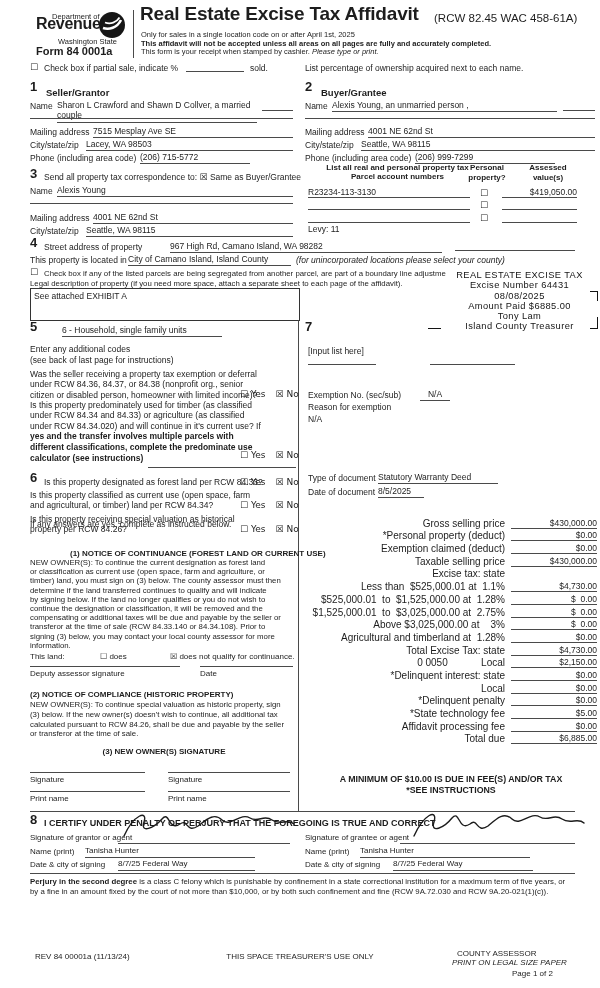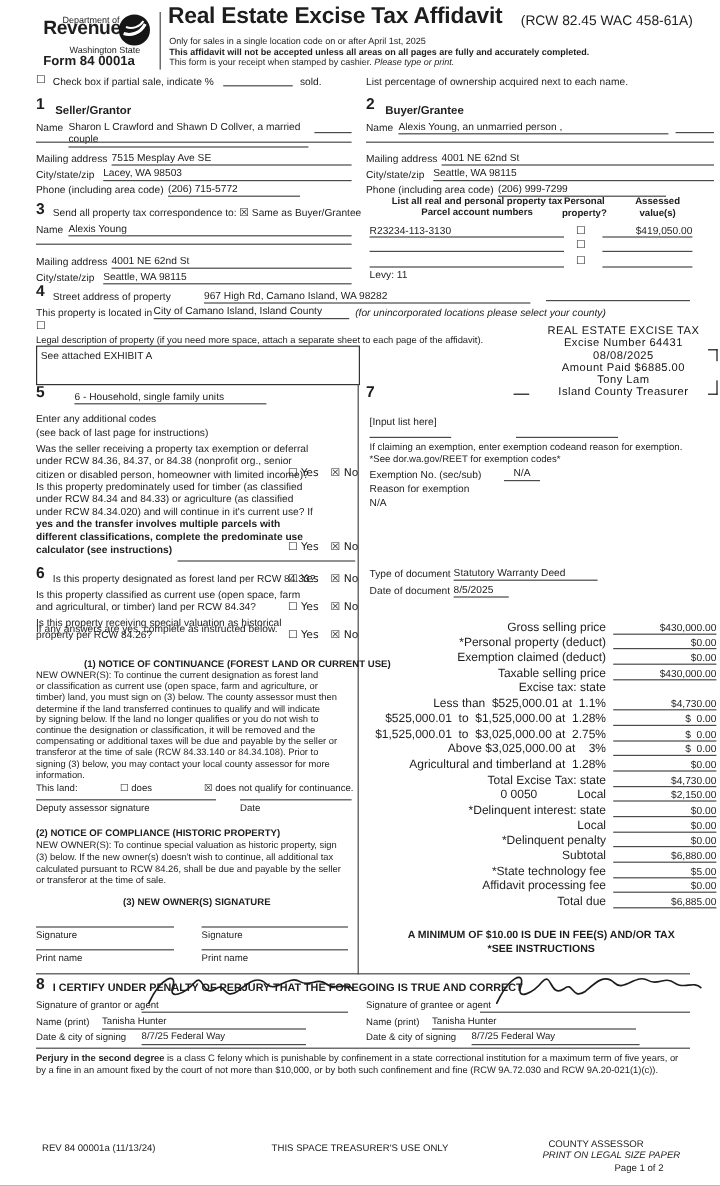--- a/index.html
+++ b/index.html
@@ -123,20 +123,21 @@
   <div class="t" style="left:308px;top:224px;">Levy: 11</div>
 
   <div class="t num" style="left:30px;top:238px;">4</div>
   <div class="t" style="left:44px;top:242px;">Street address of property</div>
   <div class="t val" style="left:170px;top:241px;width:272px;">967 High Rd, Camano Island, WA 98282</div>
   <div class="ln" style="left:455px;top:250px;width:120px;"></div>
   <div class="t" style="left:30px;top:255px;">This property is located in</div>
   <div class="t val" style="left:128px;top:254px;width:163px;">City of Camano Island, Island County</div>
   <div class="t i" style="left:296px;top:255px;">(for unincorporated locations please select your county)</div>
   <span class="t cbx" style="left:30px;top:267px;">☐</span>
+  <div class="t s78" style="left:44px;top:269px;white-space:pre;">Check box if any of the listed parcels are being segregated from another parcel, are part of a boundary line adjustme</div>
   <div class="t s78" style="left:30px;top:279px;white-space:pre;">Legal description of property (if you need more space, attach a separate sheet to each page of the affidavit).</div>
   <div class="box" style="left:30px;top:288px;width:268px;height:31px;">
     <div class="t" style="left:3px;top:2px;position:relative;">See attached EXHIBIT A</div>
   </div>
 
   <div style="position:absolute;left:441px;top:270px;width:157px;">
     <span class="stampline">REAL ESTATE EXCISE TAX</span>
     <span class="stampline">Excise Number 64431</span>
     <span class="stampline">08/08/2025</span>
     <span class="stampline">Amount Paid $6885.00</span>
@@ -206,22 +207,20 @@
   <div class="t s8" style="left:168px;top:775px;">Signature</div>
   <div class="ln" style="left:30px;top:791px;width:115px;"></div>
   <div class="ln" style="left:168px;top:791px;width:122px;"></div>
   <div class="t s8" style="left:30px;top:794px;">Print name</div>
   <div class="t s8" style="left:168px;top:794px;">Print name</div>
 
   <div class="t num" style="left:305px;top:322px;">7</div>
   <div class="t" style="left:308px;top:346px;">[Input list here]</div>
   <div class="ln" style="left:308px;top:364px;width:68px;"></div>
   <div class="ln" style="left:430px;top:364px;width:85px;"></div>
-  <div class="t s8" style="left:308px;top:368px;">If claiming an exemption, enter exemption codeand reason for exemption.
-*See dor.wa.gov/REET for exemption codes*</div>
   <div class="t" style="left:308px;top:390px;">Exemption No. (sec/sub)</div>
   <div class="t val ctr" style="left:420px;top:389px;width:30px;">N/A</div>
   <div class="t" style="left:308px;top:402px;">Reason for exemption</div>
   <div class="t" style="left:308px;top:414px;">N/A</div>
   <div class="t" style="left:308px;top:473px;">Type of document</div>
   <div class="t val" style="left:378px;top:472px;width:120px;">Statutory Warranty Deed</div>
   <div class="t" style="left:308px;top:487px;">Date of document</div>
   <div class="t val" style="left:378px;top:486px;width:46px;">8/5/2025</div>
 
   <div id="taxtable">
@@ -277,24 +276,20 @@
         <span class="lbl">*Delinquent interest: state</span>
         <span class="amt">$0.00</span>
       </div>
       <div class="trow">
         <span class="lbl">Local</span>
         <span class="amt">$0.00</span>
       </div>
       <div class="trow">
         <span class="lbl">*Delinquent penalty</span>
         <span class="amt">$0.00</span>
-      </div>
-      <div class="trow">
-        <span class="lbl">Subtotal</span>
-        <span class="amt">$6,880.00</span>
       </div>
       <div class="trow">
         <span class="lbl">*State technology fee</span>
         <span class="amt">$5.00</span>
       </div>
       <div class="trow">
         <span class="lbl">Affidavit processing fee</span>
         <span class="amt">$0.00</span>
       </div>
       <div class="trow">

